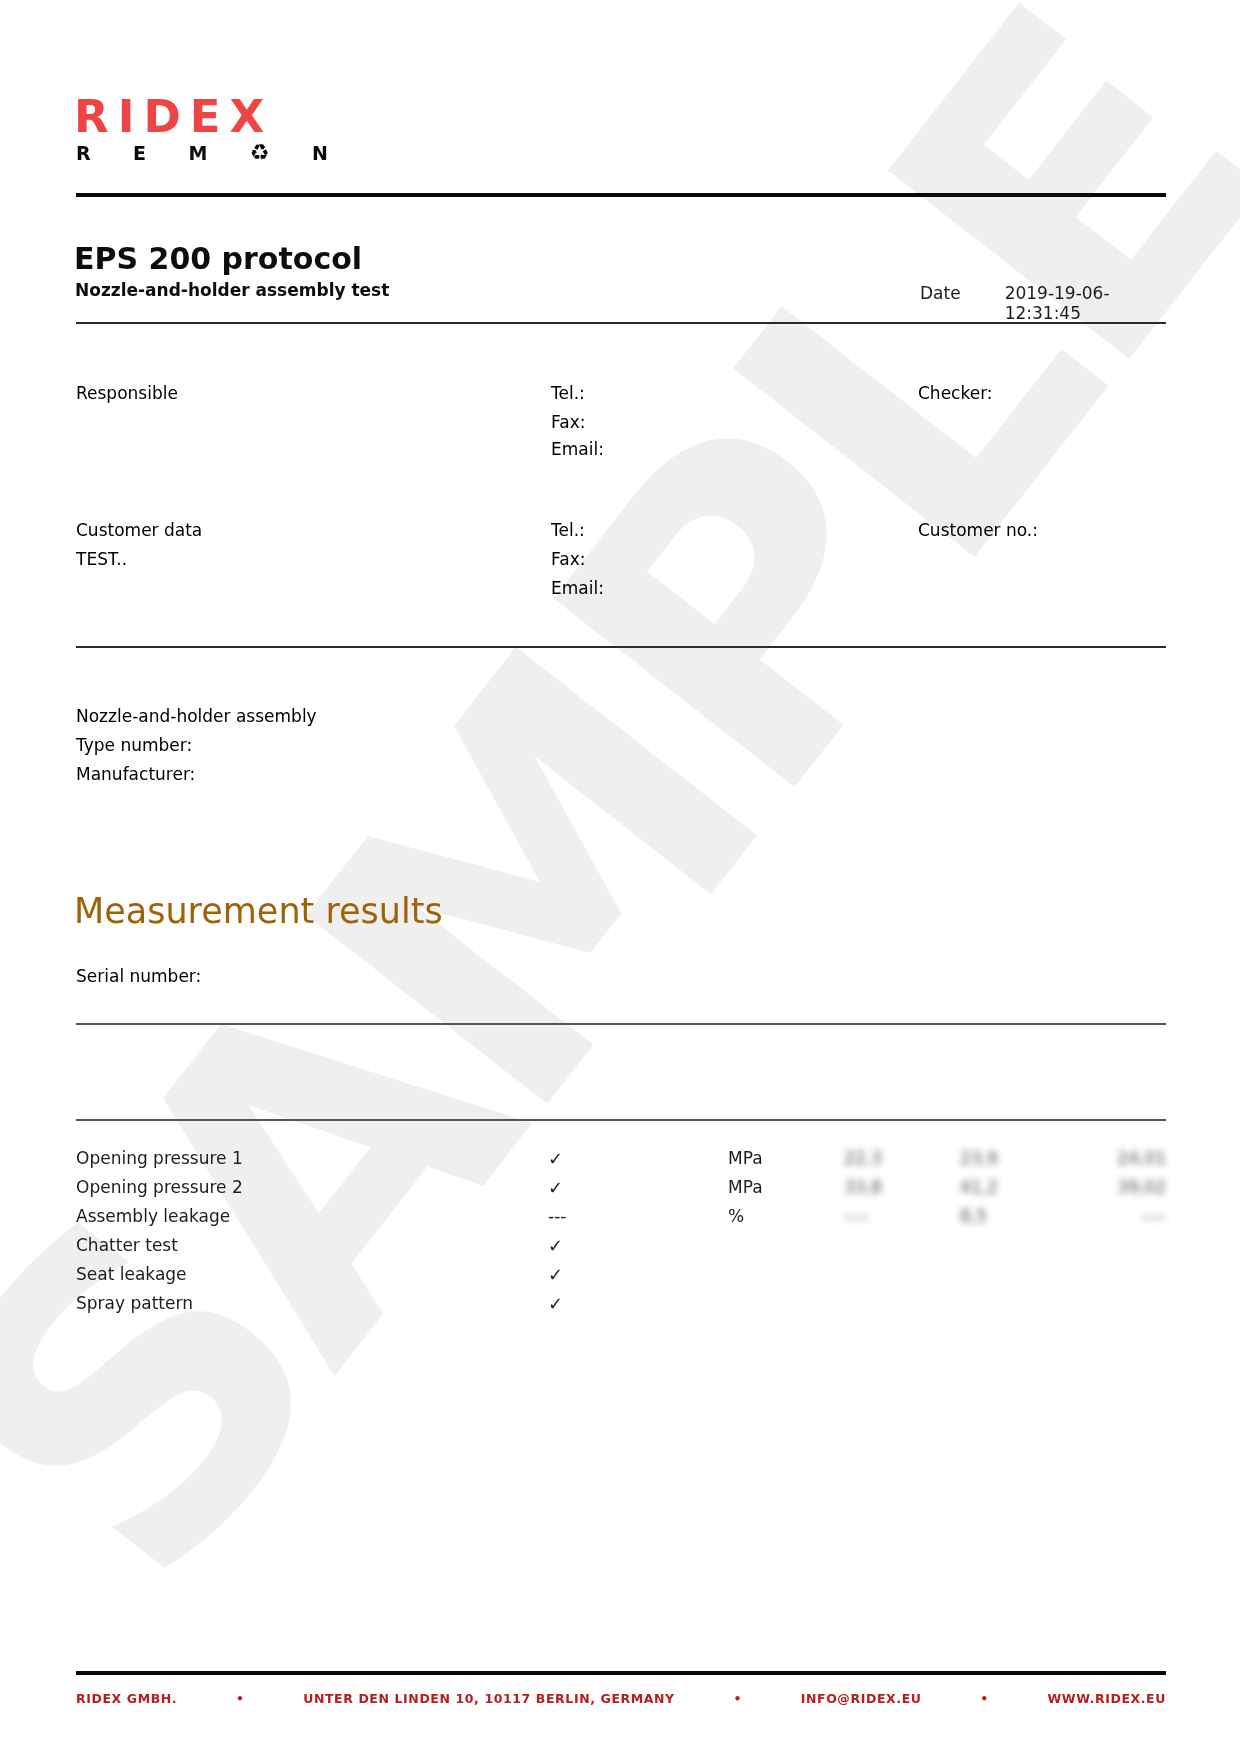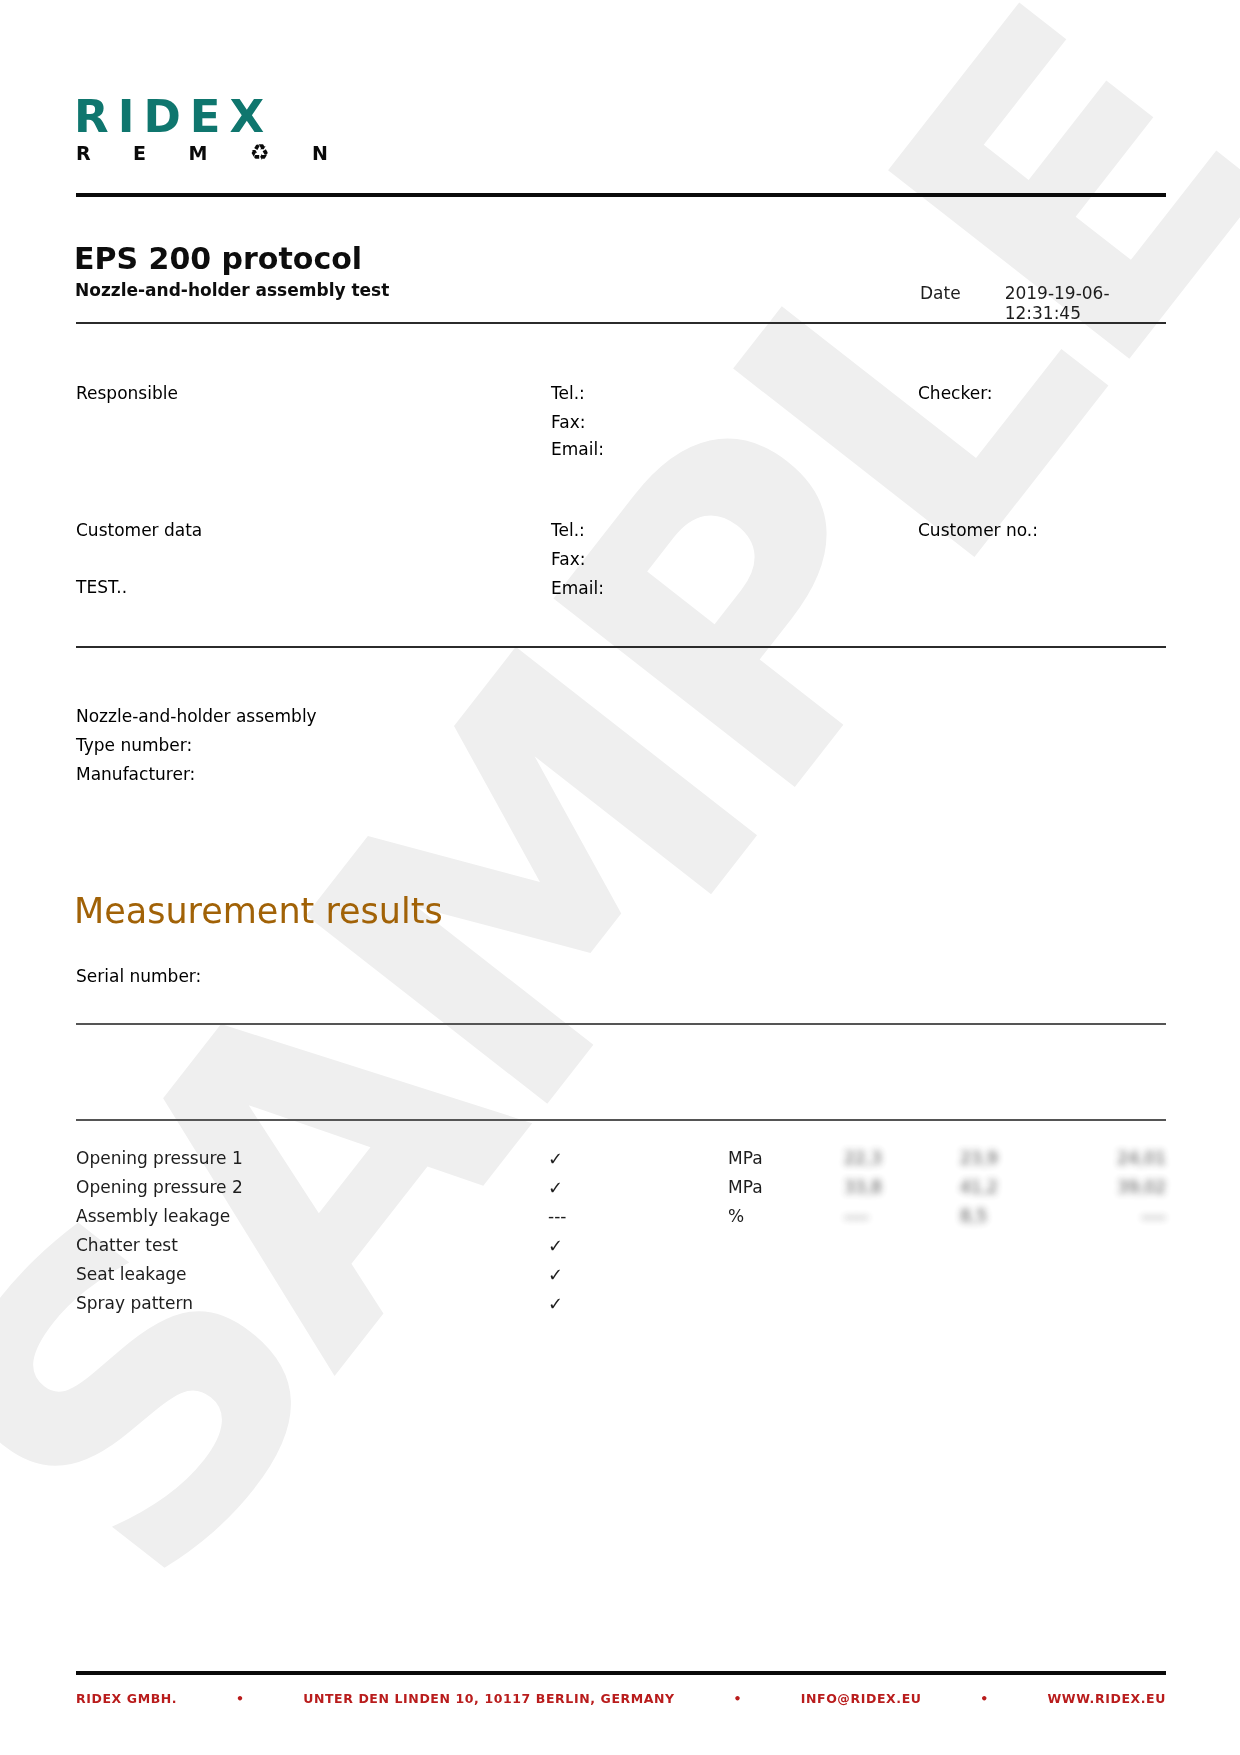--- a/index.html
+++ b/index.html
@@ -5,21 +5,21 @@
   html,body{margin:0;padding:0;background:#ffffff;}
   .page{position:relative;width:1240px;height:1755px;background:#fff;overflow:hidden;
         font-family:"DejaVu Sans","Liberation Sans",sans-serif;color:#1d1d1d;}
   .wm{position:absolute;left:600px;top:800px;z-index:0;
       transform:translate(-50%,-50%) rotate(-52deg);
       font-size:420px;font-weight:900;letter-spacing:-16px;white-space:nowrap;
       font-family:"DejaVu Sans",sans-serif;user-select:none;}
   .content{position:absolute;inset:0;z-index:1;}
   .lbl{position:absolute;font-size:17px;line-height:1.2;color:#000000;white-space:nowrap;}
   .logo-word{position:absolute;left:74px;top:94px;font-size:45px;font-weight:900;
-             letter-spacing:9px;color:#0f766e;line-height:1;text-align:center;}
+             letter-spacing:9px;color:#ef4444;line-height:1;text-align:center;}
   .logo-reman{position:absolute;left:76px;top:142px;width:252px;display:flex;
               justify-content:space-between;align-items:center;font-size:19px;
               font-weight:900;color:#0a0a0a;}
   .logo-reman .recycle{font-size:22px;line-height:1;font-weight:400;}
   .rule{position:absolute;left:76px;width:1090px;background:#0a0a0a;}
   .rule.thick{height:4px;}
   .rule.thin{height:2px;background:#2b2b2b;}
   .rule.tbl{height:2px;background:#555;}
   .title{position:absolute;left:74px;top:241px;font-size:30px;font-weight:800;color:#0d0d0d;}
   .subtitle{position:absolute;left:75px;top:280px;font-size:17px;font-weight:700;color:#0d0d0d;}
@@ -69,21 +69,21 @@
 
     <div class="rule thin" style="top:322px;height:1.5px;"></div>
 
     <span class="lbl" style="left:76px;top:383px;">Responsible</span>
     <span class="lbl" style="left:551px;top:383px;">Tel.:</span>
     <span class="lbl" style="left:918px;top:383px;">Checker:</span>
     <span class="lbl" style="left:551px;top:412px;">Fax:</span>
     <span class="lbl" style="left:551px;top:439px;">Email:</span>
 
     <span class="lbl" style="left:76px;top:520px;">Customer data</span>
-    <span class="lbl" style="left:76px;top:549px;margin-top:28px;">TEST..</span>
+    <span class="lbl" style="left:76px;top:549px;">TEST..</span>
     <span class="lbl" style="left:551px;top:520px;">Tel.:</span>
     <span class="lbl" style="left:551px;top:549px;">Fax:</span>
     <span class="lbl" style="left:551px;top:578px;">Email:</span>
     <span class="lbl" style="left:918px;top:520px;">Customer no.:</span>
 
     <div class="rule thin" style="top:646px;height:1.5px;"></div>
 
     <span class="lbl" style="left:76px;top:706px;">Nozzle-and-holder assembly</span>
     <span class="lbl" style="left:76px;top:735px;">Type number:</span>
     <span class="lbl" style="left:76px;top:764px;">Manufacturer:</span>

